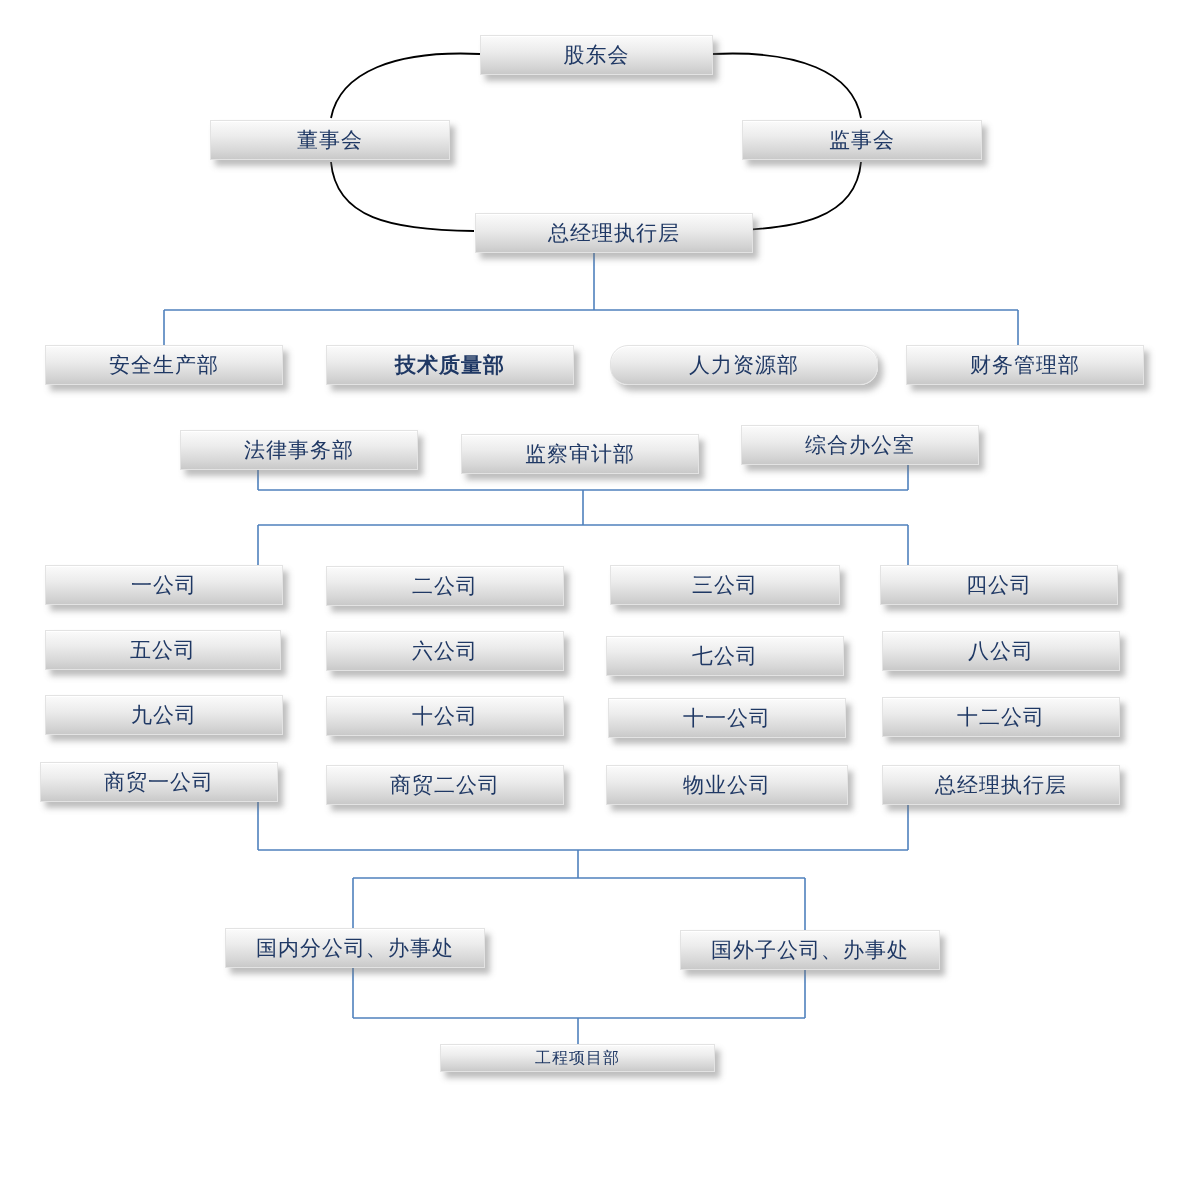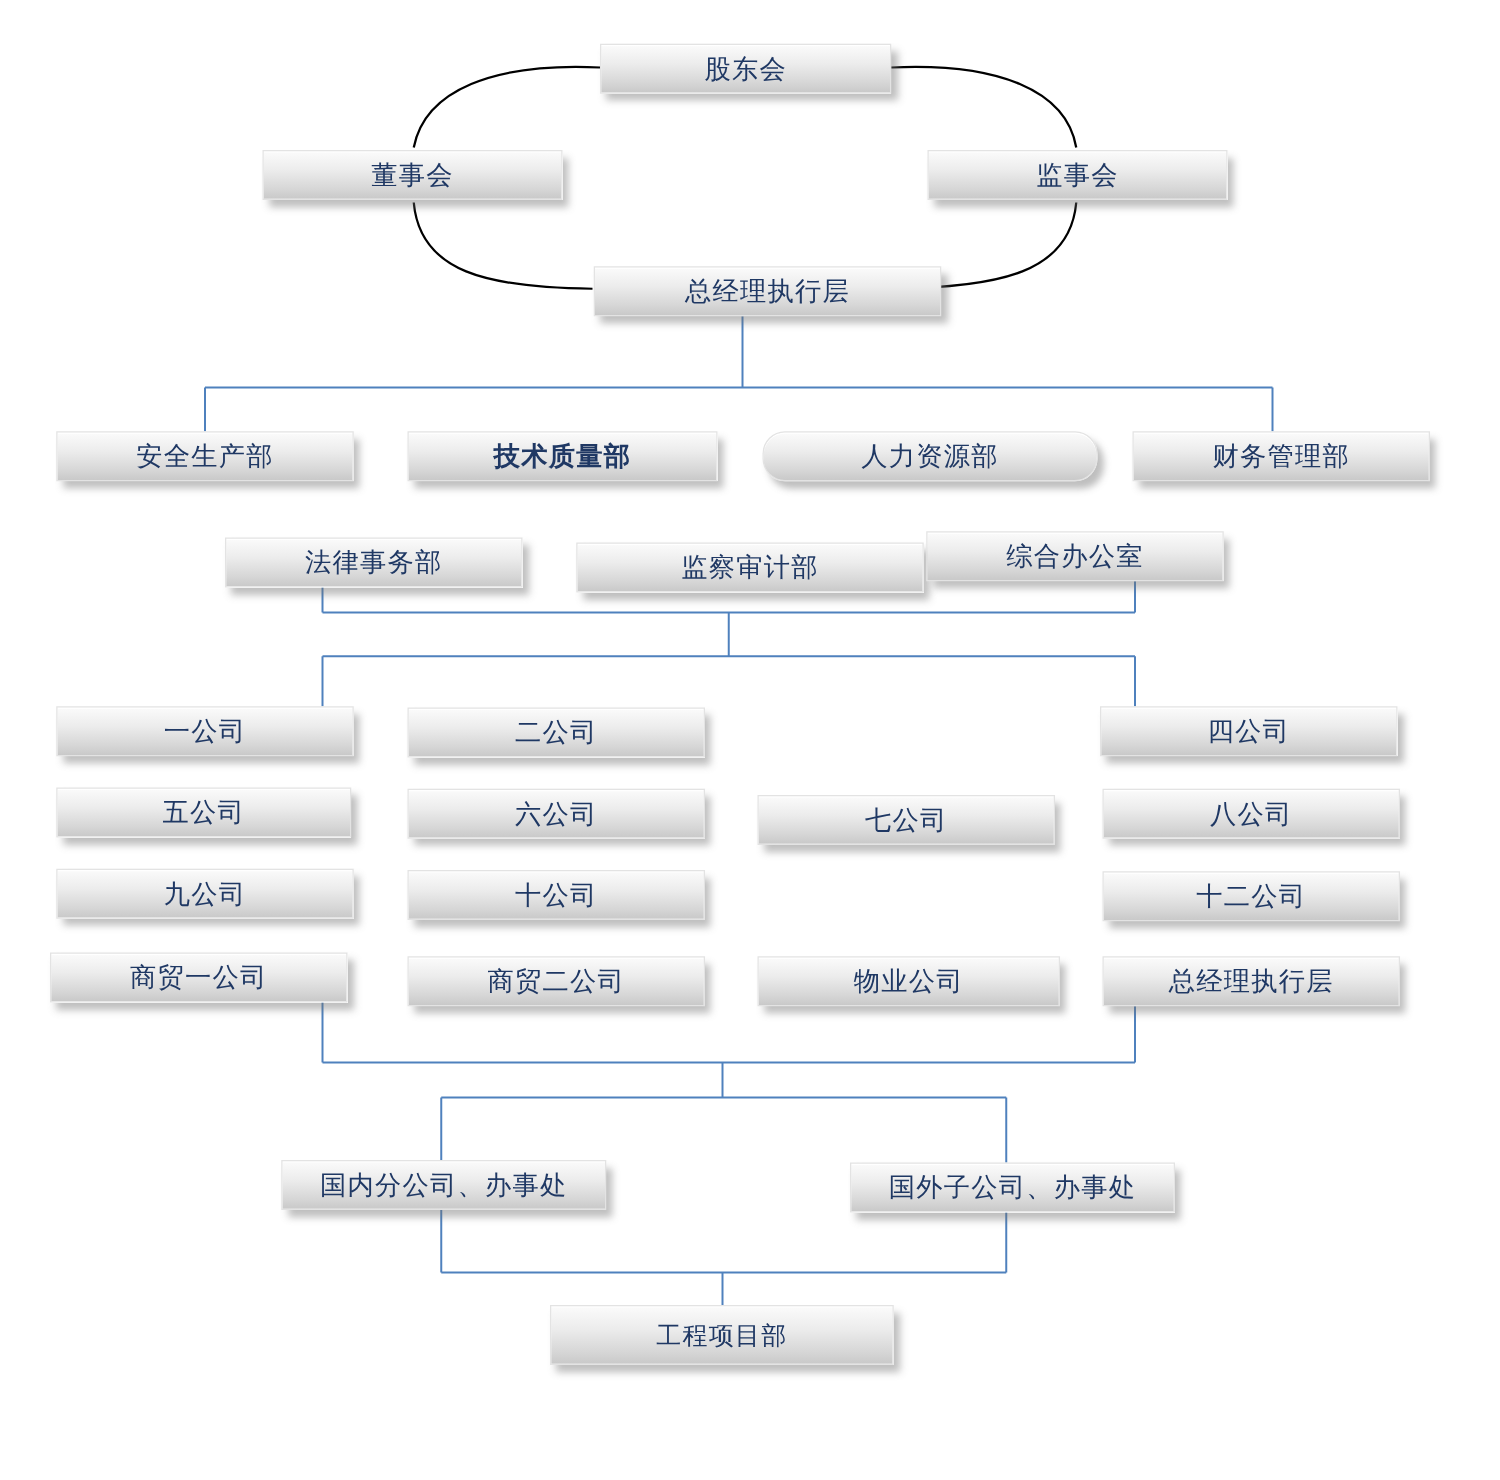--- a/index.html
+++ b/index.html
@@ -41,21 +41,21 @@
     align-items: center;
     justify-content: center;
     background: linear-gradient(180deg, #fbfbfb 0%, #ececec 40%, #d6d6d6 80%, #c9c9c9 100%);
     border: 1px solid #e3e3e3;
     box-shadow: 5px 6px 6px rgba(110,110,110,0.45), inset 0 1px 0 rgba(255,255,255,0.95);
     color: var(--node-text, #1f3864);
     font-size: 21px;
     letter-spacing: 1px;
     white-space: nowrap;
   }
-  .node-lg { height: 48px; font-size: 20px; }
+  .node-lg { height: 28px; font-size: 16px; }
 </style>
 </head>
 <body>
 
 <div class="canvas">
 
   <svg class="connector-layer" viewBox="0 0 1200 1184">
 
     <g>
       <path class="black-curve" d="M 480 54 C 395 50 340 72 331 118"></path>
@@ -103,34 +103,36 @@
   <div class="node" style="left:210px; top:120px; width:240px;">董事会</div>
   <div class="node" style="left:742px; top:120px; width:240px;">监事会</div>
   <div class="node" style="left:475px; top:213px; width:278px;">总经理执行层</div>
 
   <div class="node" style="left:45px;  top:345px; width:238px;">安全生产部</div>
   <div class="node" style="left:326px; top:345px; width:248px;font-weight:bold;">技术质量部</div>
   <div class="node" style="left:610px; top:345px; width:268px;border-radius:18px;">人力资源部</div>
   <div class="node" style="left:906px; top:345px; width:238px;">财务管理部</div>
 
   <div class="node" style="left:180px; top:430px; width:238px;">法律事务部</div>
-  <div class="node" style="left:461px; top:434px; width:278px;">监察审计部</div>
+  <div class="node" style="left:461px; top:434px; width:238px;">监察审计部</div>
   <div class="node" style="left:741px; top:425px; width:238px;">综合办公室</div>
 
   <div class="node" style="left:45px;  top:565px; width:238px;">一公司</div>
   <div class="node" style="left:326px; top:566px; width:238px;">二公司</div>
+  <div class="node" style="left:610px; top:565px; width:230px;">三公司</div>
   <div class="node" style="left:880px; top:565px; width:238px;">四公司</div>
 
   <div class="node" style="left:45px;  top:630px; width:236px;">五公司</div>
   <div class="node" style="left:326px; top:631px; width:238px;">六公司</div>
   <div class="node" style="left:606px; top:636px; width:238px;">七公司</div>
   <div class="node" style="left:882px; top:631px; width:238px;">八公司</div>
 
   <div class="node" style="left:45px;  top:695px; width:238px;">九公司</div>
   <div class="node" style="left:326px; top:696px; width:238px;">十公司</div>
+  <div class="node" style="left:608px; top:698px; width:238px;">十一公司</div>
   <div class="node" style="left:882px; top:697px; width:238px;">十二公司</div>
 
   <div class="node" style="left:40px;  top:762px; width:238px;">商贸一公司</div>
   <div class="node" style="left:326px; top:765px; width:238px;">商贸二公司</div>
   <div class="node" style="left:606px; top:765px; width:242px;">物业公司</div>
   <div class="node" style="left:882px; top:765px; width:238px;">总经理执行层</div>
 
   <div class="node" style="left:225px; top:928px; width:260px;">国内分公司、办事处</div>
   <div class="node" style="left:680px; top:930px; width:260px;">国外子公司、办事处</div>
 

